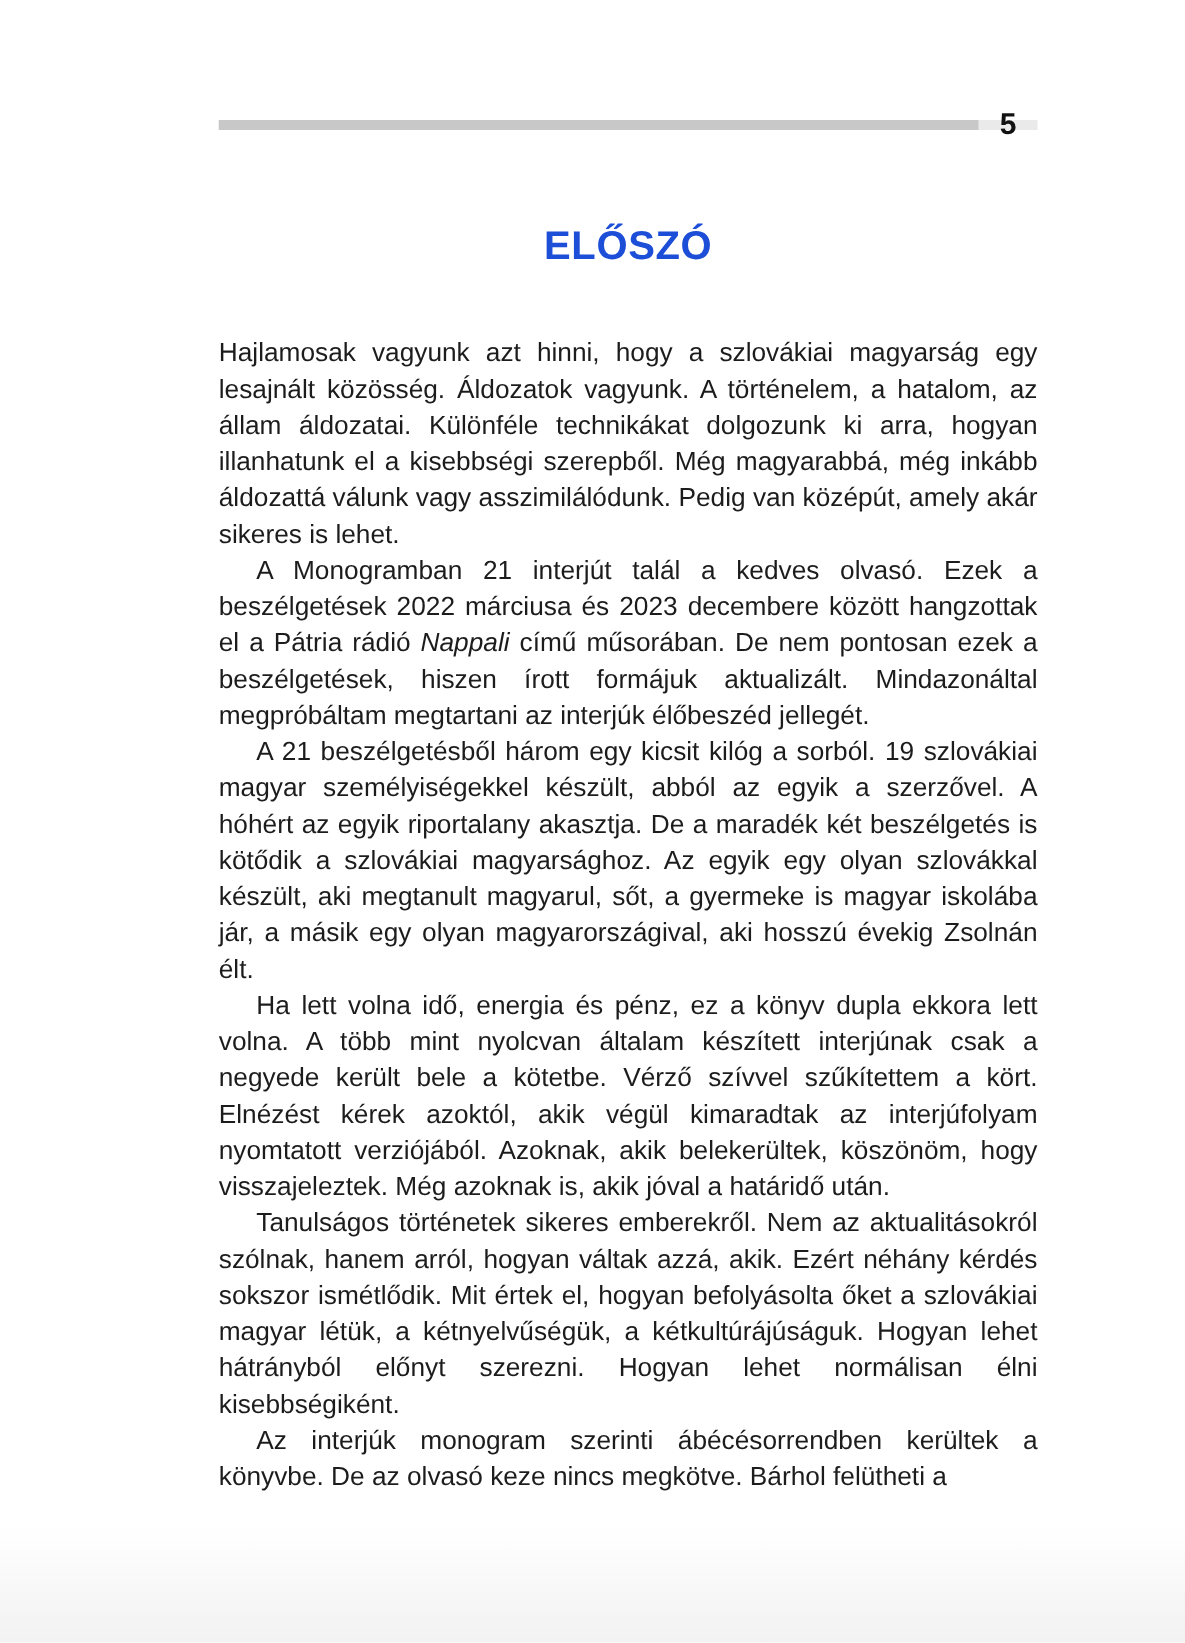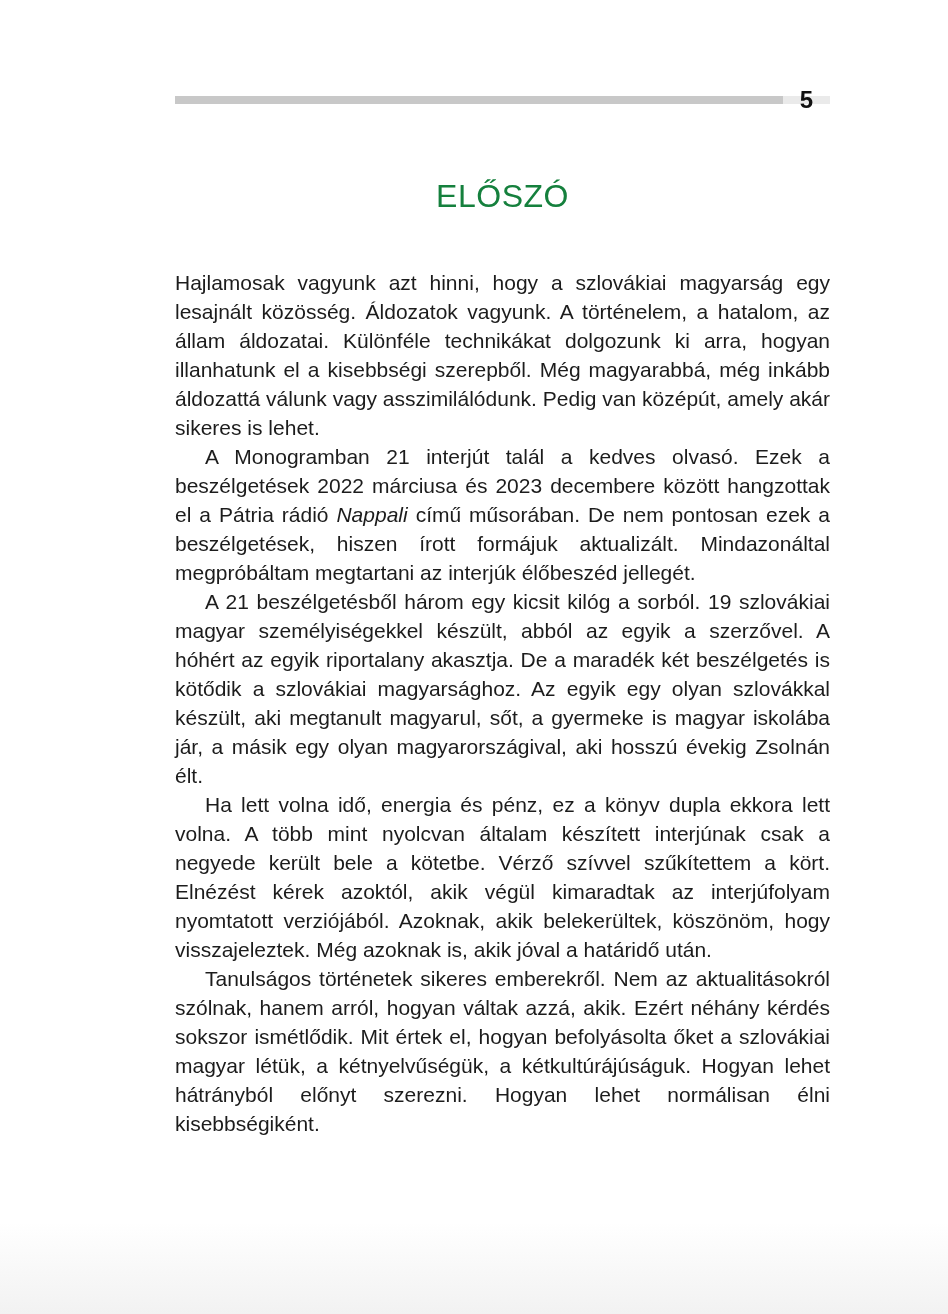--- a/index.html
+++ b/index.html
@@ -48,23 +48,23 @@
     color: #111;
     line-height: 28px;
   }
   .chapter-title {
     position: absolute;
     top: 178px;
     left: 175px;
     width: 655px;
     text-align: center;
     font-size: 32px;
-    font-weight: 400;
+    font-weight: 700;
     letter-spacing: 0.5px;
-    color: #15803d;
+    color: #1d4ed8;
   }
   .page-body {
     position: absolute;
     top: 268px;
     left: 175px;
     width: 655px;
     font-size: 21px;
     line-height: 29px;
     text-align: justify;
     hyphens: auto;
@@ -81,14 +81,15 @@
   <div class="header-rule"></div>
   <div class="header-rule-light"></div>
   <div class="page-number">5</div>
   <h1 class="chapter-title">ELŐSZÓ</h1>
   <div class="page-body">
       <p><span>Hajlamosak vagyunk azt hinni, hogy a szlovákiai magyarság egy lesajnált közösség. Áldozatok vagyunk. A történelem, a hatalom, az állam áldozatai. Különféle technikákat dolgozunk ki arra, hogyan illanhatunk el a kisebbségi szerepből. Még magyarabbá, még inkább áldozattá válunk vagy asszimilálódunk. Pedig van középút, amely akár sikeres is lehet.</span></p>
       <p class="indent"><span>A Monogramban 21 interjút talál a kedves olvasó. Ezek a beszélgetések 2022 márciusa és 2023 decembere között hangzottak el a Pátria rádió </span><em>Nappali</em><span> című műsorában. De nem pontosan ezek a beszélgetések, hiszen írott formájuk aktualizált. Mindazonáltal megpróbáltam megtartani az interjúk élőbeszéd jellegét.</span></p>
       <p class="indent"><span>A 21 beszélgetésből három egy kicsit kilóg a sorból. 19 szlovákiai magyar személyiségekkel készült, abból az egyik a szerzővel. A hóhért az egyik riportalany akasztja. De a maradék két beszélgetés is kötődik a szlovákiai magyarsághoz. Az egyik egy olyan szlovákkal készült, aki megtanult magyarul, sőt, a gyermeke is magyar iskolába jár, a másik egy olyan magyarországival, aki hosszú évekig Zsolnán élt.</span></p>
       <p class="indent"><span>Ha lett volna idő, energia és pénz, ez a könyv dupla ekkora lett volna. A több mint nyolcvan általam készített interjúnak csak a negyede került bele a kötetbe. Vérző szívvel szűkítettem a kört. Elnézést kérek azoktól, akik végül kimaradtak az interjúfolyam nyomtatott verziójából. Azoknak, akik belekerültek, köszönöm, hogy visszajeleztek. Még azoknak is, akik jóval a határidő után.</span></p>
       <p class="indent"><span>Tanulságos történetek sikeres emberekről. Nem az aktualitásokról szólnak, hanem arról, hogyan váltak azzá, akik. Ezért néhány kérdés sokszor ismétlődik. Mit értek el, hogyan befolyásolta őket a szlovákiai magyar létük, a kétnyelvűségük, a kétkultúrájúságuk. Hogyan lehet hátrányból előnyt szerezni. Hogyan lehet normálisan élni kisebbségiként.</span></p>
+      <p class="indent"><span>Az interjúk monogram szerinti ábécésorrendben kerültek a könyvbe. De az olvasó keze nincs megkötve. Bárhol felütheti a</span></p>
     </div>
 </div>
 
 </body></html>

